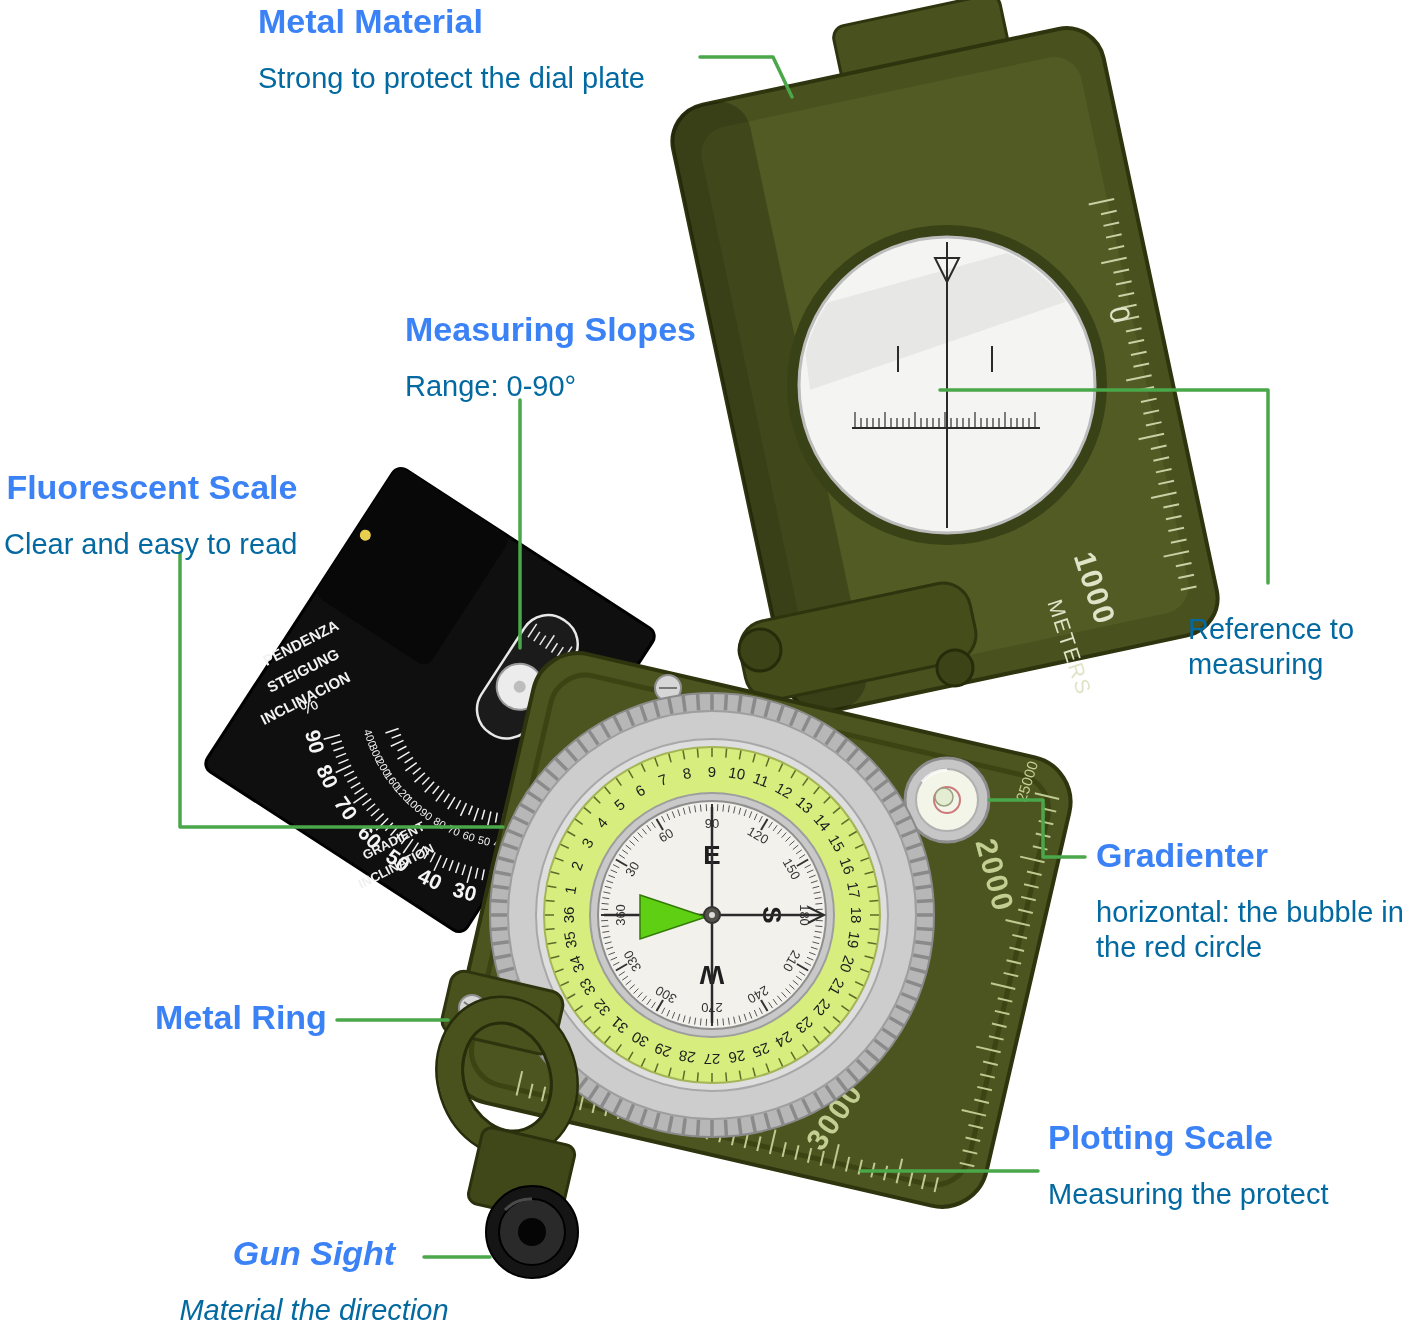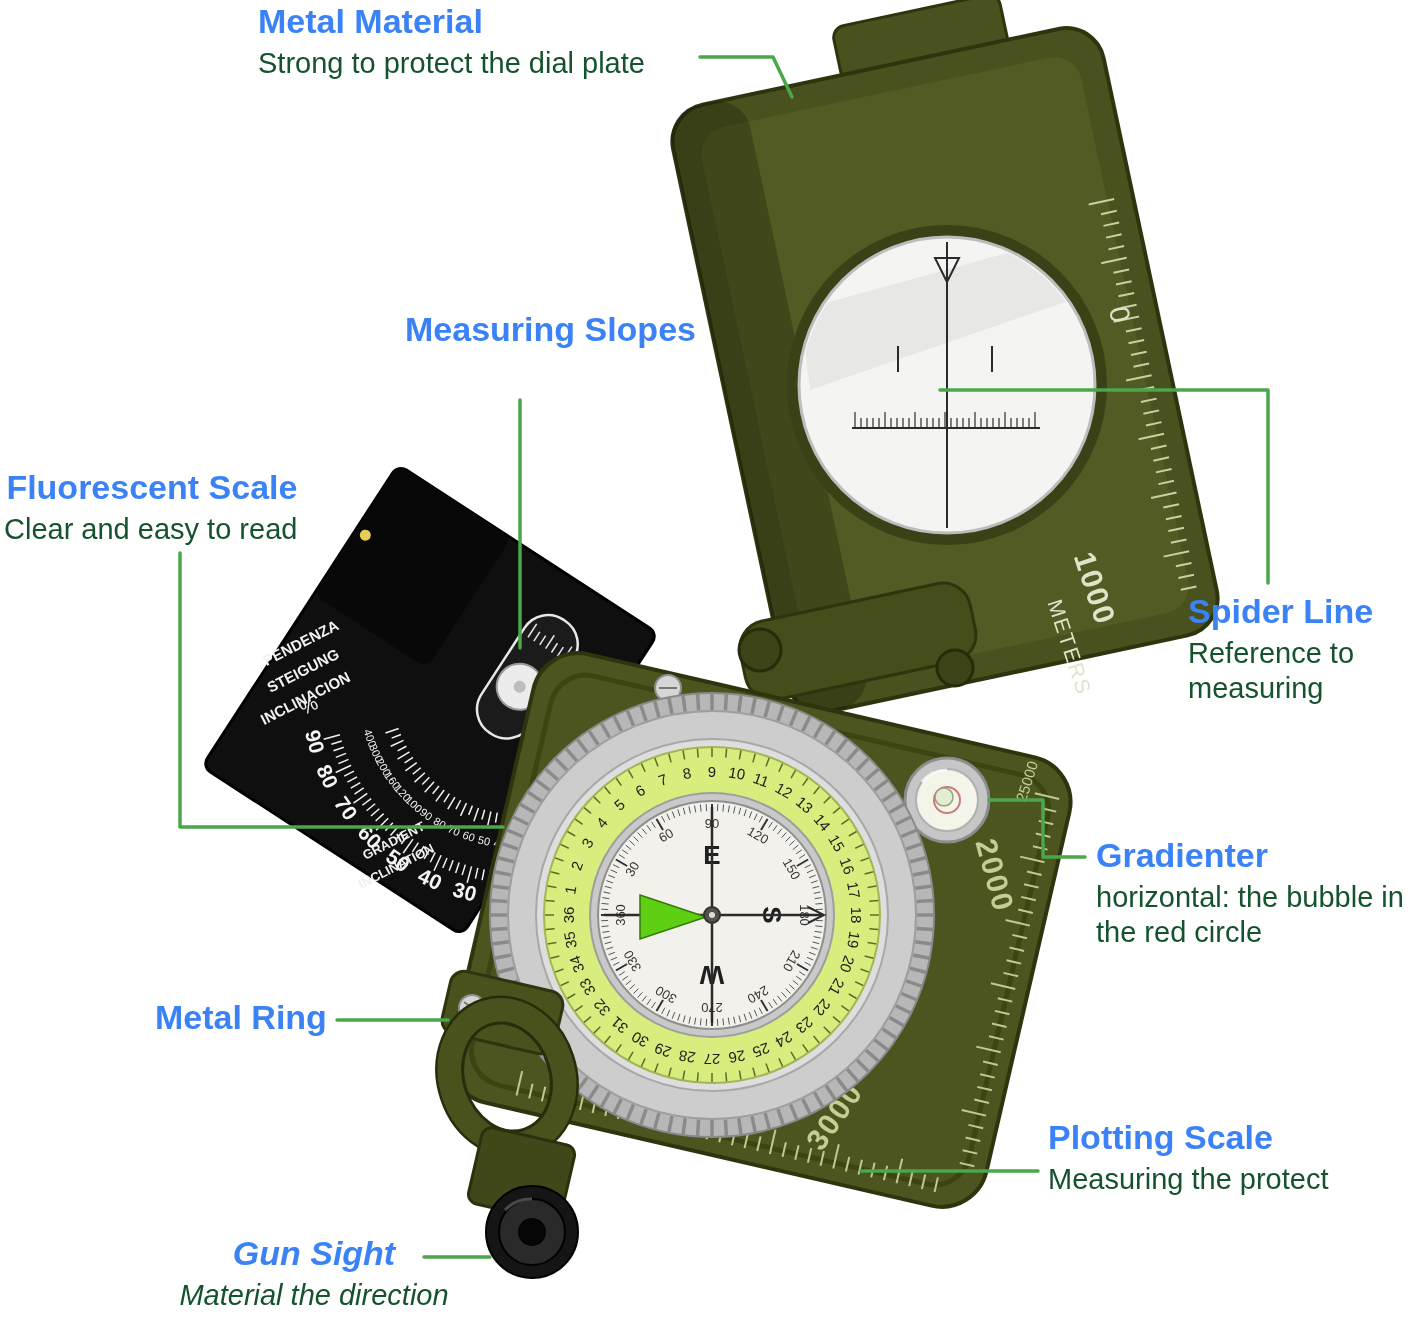--- a/index.html
+++ b/index.html
@@ -1,21 +1,21 @@
 <!DOCTYPE html>
 <html><head>
 <meta charset="utf-8">
 <style>
   html,body{margin:0;padding:0;background:#fff;}
   body{width:1415px;height:1321px;position:relative;font-family:"Liberation Sans",sans-serif;overflow:hidden;}
   svg{position:absolute;left:0;top:0;}
   svg text{font-family:"Liberation Sans",sans-serif;}
   .callout{position:absolute;z-index:5;}
   .c-title{font-size:34px;font-weight:700;color:#3b82f6;line-height:1.15;}
-  .c-sub{font-size:29px;font-weight:400;color:#14532d;line-height:1.22;margin-top:5px;}
+  .c-sub{font-size:29px;font-weight:400;color:#0369a1;line-height:1.22;margin-top:20px;}
   #co-metal-material{left:258px;top:2px;}
   #co-measuring-slopes{left:405px;top:310px;}
   #co-fluorescent-scale{left:4px;top:468px;text-align:right;}
   #co-spider-line{left:1188px;top:592px;width:215px;}
   #co-gradienter{left:1096px;top:836px;width:322px;}
   #co-metal-ring{left:155px;top:998px;}
   #co-plotting-scale{left:1048px;top:1118px;}
   #co-gun-sight{left:140px;top:1234px;width:348px;text-align:center;font-style:italic;}
 </style>
 </head>
@@ -761,27 +761,27 @@
     <polyline points="424,1257 490,1257"></polyline>
   </g>
 </svg>
 
 <div class="callout" id="co-metal-material">
   <div class="c-title">Metal Material</div>
   <div class="c-sub">Strong to protect the dial plate</div>
 </div>
 <div class="callout" id="co-measuring-slopes">
   <div class="c-title">Measuring Slopes</div>
+  <div class="c-sub">Range: 0-90°</div>
 </div>
 <div class="callout" id="co-fluorescent-scale">
   <div class="c-title">Fluorescent Scale</div>
   <div class="c-sub">Clear and easy to read</div>
 </div>
 <div class="callout" id="co-spider-line">
-  <div class="c-title">Spider Line</div>
   <div class="c-sub">Reference to measuring</div>
 </div>
 <div class="callout" id="co-gradienter">
   <div class="c-title">Gradienter</div>
   <div class="c-sub">horizontal: the bubble in the red circle</div>
 </div>
 <div class="callout" id="co-metal-ring">
   <div class="c-title">Metal Ring</div>
 </div>
 <div class="callout" id="co-plotting-scale">

